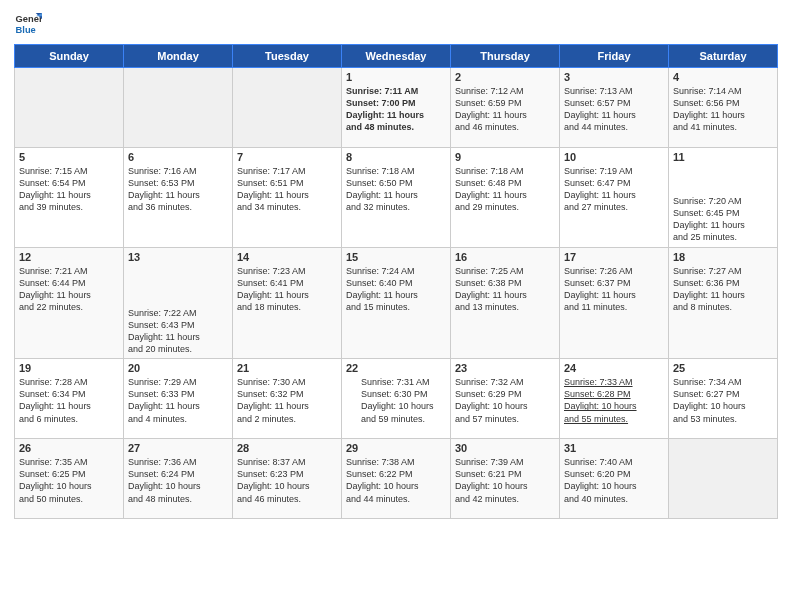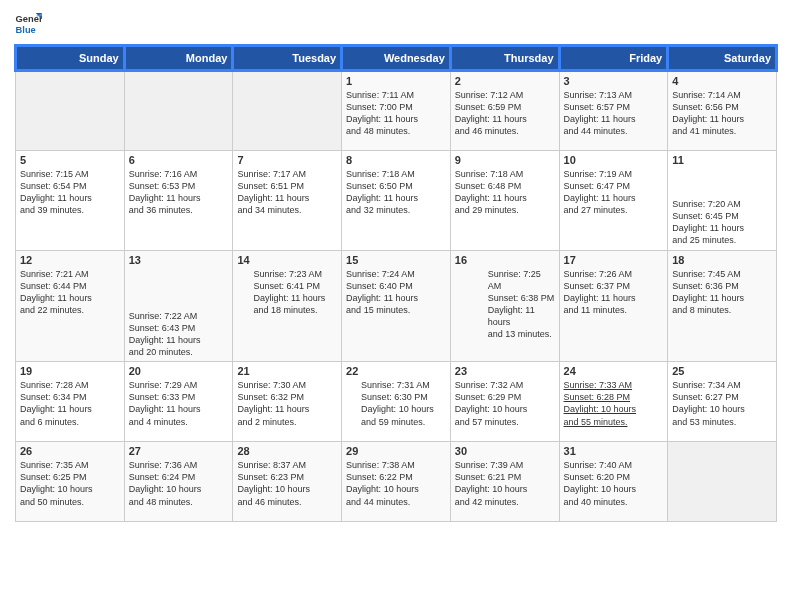--- a/index.html
+++ b/index.html
@@ -47,22 +47,22 @@
       width: 100%;
       border-collapse: collapse;
       table-layout: fixed;
     }
     thead tr th {
       background-color: #2255a4;
       color: white;
       font-size: 11px;
       font-weight: bold;
       padding: 5px 4px;
-      text-align: right;
-      border: 3px solid #3b82f6;
+      text-align: center;
+      border: 1px solid #3b82f6;
     }
     tbody tr td {
       border: 1px solid #ccc;
       vertical-align: top;
       padding: 3px 4px;
       font-size: 9px;
       color: #333;
       height: 80px;
       background: #fff;
     }
@@ -117,21 +117,21 @@
           <th>Saturday</th>
         </tr>
     </thead>
     <tbody id="calendar-body">
     <tr>
           <td class="empty-cell"></td>
           <td class="empty-cell"></td>
           <td class="empty-cell"></td>
           <td>
             <span class="day-number">1</span>
-            <div class="day-info" style="white-space: pre-line;">Sunrise: 7:11 AM
+            <div class="day-info" style="white-space: pre-line; font-weight: bold;">Sunrise: 7:11 AM
 Sunset: 7:00 PM
 Daylight: 11 hours
 and 48 minutes.</div>
           </td>
           <td>
             <span class="day-number">2</span>
             <div class="day-info" style="white-space: pre-line;">Sunrise: 7:12 AM
 Sunset: 6:59 PM
 Daylight: 11 hours
 and 46 minutes.</div>
@@ -212,49 +212,49 @@
           </td>
           <td>
             <span class="day-number">13</span>
             <div class="day-info" style="white-space: pre-line; margin-top: 44px;">Sunrise: 7:22 AM
 Sunset: 6:43 PM
 Daylight: 11 hours
 and 20 minutes.</div>
           </td>
           <td>
             <span class="day-number">14</span>
-            <div class="day-info" style="white-space: pre-line; margin-left: 16px;">Sunrise: 7:23 AM
+            <div class="day-info" style="white-space: pre-line;">Sunrise: 7:23 AM
 Sunset: 6:41 PM
 Daylight: 11 hours
 and 18 minutes.</div>
           </td>
           <td>
             <span class="day-number">15</span>
             <div class="day-info" style="white-space: pre-line;">Sunrise: 7:24 AM
 Sunset: 6:40 PM
 Daylight: 11 hours
 and 15 minutes.</div>
           </td>
           <td>
             <span class="day-number">16</span>
-            <div class="day-info" style="white-space: pre-line; margin-left: 33px;">Sunrise: 7:25 AM
+            <div class="day-info" style="white-space: pre-line;">Sunrise: 7:25 AM
 Sunset: 6:38 PM
 Daylight: 11 hours
 and 13 minutes.</div>
           </td>
           <td>
             <span class="day-number">17</span>
             <div class="day-info" style="white-space: pre-line;">Sunrise: 7:26 AM
 Sunset: 6:37 PM
 Daylight: 11 hours
 and 11 minutes.</div>
           </td>
           <td>
             <span class="day-number">18</span>
-            <div class="day-info" style="white-space: pre-line;">Sunrise: 7:45 AM
+            <div class="day-info" style="white-space: pre-line;">Sunrise: 7:27 AM
 Sunset: 6:36 PM
 Daylight: 11 hours
 and 8 minutes.</div>
           </td>
         </tr>
         <tr>
           <td>
             <span class="day-number">19</span>
             <div class="day-info" style="white-space: pre-line;">Sunrise: 7:28 AM
 Sunset: 6:34 PM

